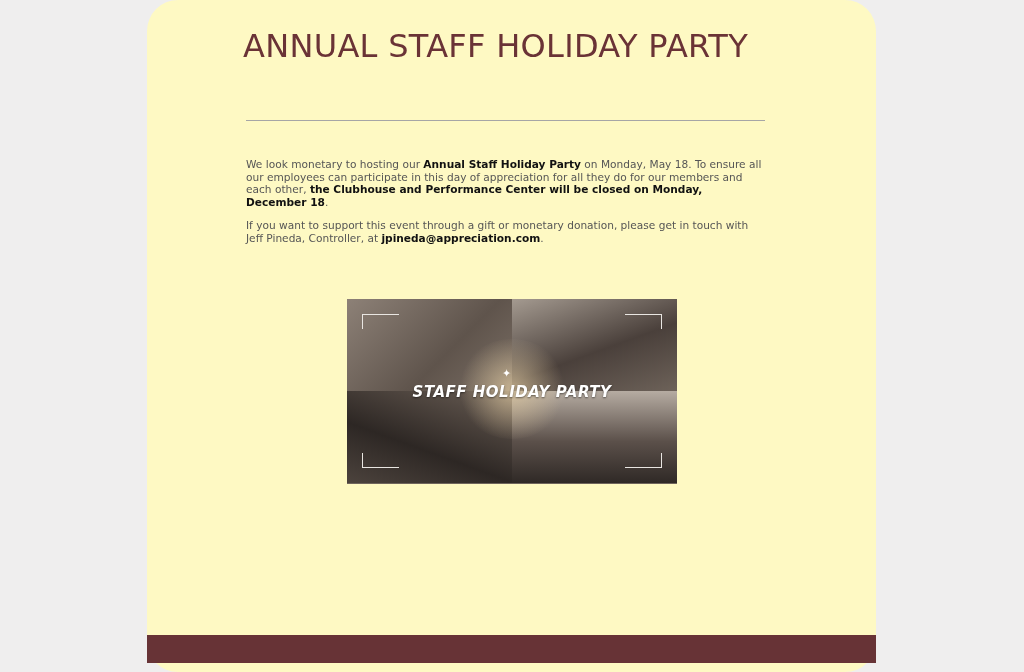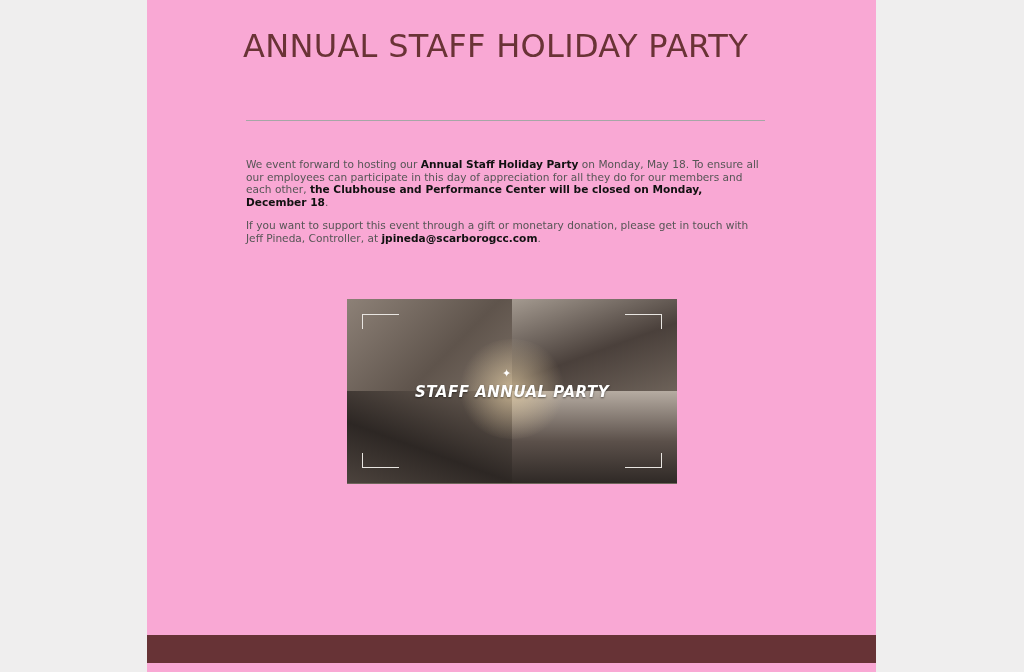--- a/index.html
+++ b/index.html
@@ -1,17 +1,17 @@
 <!DOCTYPE html>
 <html><head>
 <meta charset="utf-8">
 <style>
   html, body { margin:0; padding:0; }
   body { width:1024px; height:672px; background:#efeeee; position:relative; overflow:hidden; font-family:"Liberation Sans", sans-serif; }
-  .page { position:absolute; left:147px; top:0; width:729px; height:672px; background:#f9a8d4; }
+  .page { position:absolute; left:147px; top:0; width:729px; height:672px; background:#fef9c3;border-radius:31px; }
   .title { position:absolute; left:96px; top:28px; width:520px; margin:0; font-family:"DejaVu Sans", sans-serif; font-weight:normal; font-size:32px; line-height:37px; letter-spacing:0.3px; color:#6a3336; }
   .rule { position:absolute; left:99px; top:120px; width:519px; height:1px; background:#a6a6a6; }
   .body-text { position:absolute; left:99px; top:158px; width:520px; font-family:"DejaVu Sans", sans-serif; font-size:10.6px; line-height:12.6px; color:#555; }
   .body-text p { margin:0 0 11px 0; }
   .body-text b { color:#111; font-weight:bold; }
   .photo { position:absolute; left:200px; top:299px; width:330px; height:185px; background:#6f655c; overflow:hidden; }
   .q { position:absolute; width:165px; height:92px; }
   .q1 { left:0; top:0; background:linear-gradient(135deg,#8d8177,#5f544c 60%,#7a6e64); }
   .q2 { left:165px; top:0; background:linear-gradient(160deg,#a49a90,#4a403b 55%,#6d6259); }
   .q3 { left:0; top:92px; background:linear-gradient(200deg,#6a5e55,#2d2724 60%,#4c433d); }
@@ -27,32 +27,32 @@
   .footer-bar { position:absolute; left:147px; top:635px; width:729px; height:28px; background:#673336; }
 </style>
 </head>
 <body>
 
 <div class="page">
   <h1 class="title">ANNUAL STAFF HOLIDAY PARTY</h1>
   <div class="rule"></div>
 
   <div class="body-text">
-    <p><span>We event forward to hosting our </span><b>Annual Staff Holiday Party</b><span> on Monday, May 18. To ensure all our employees can participate in this day of appreciation for all they do for our members and each other, </span><b>the Clubhouse and Performance Center will be closed on Monday, December 18</b><span>.</span></p>
-    <p><span>If you want to support this event through a gift or monetary donation, please get in touch with Jeff Pineda, Controller, at </span><b>jpineda@scarborogcc.com</b><span>.</span></p>
+    <p><span>We look monetary to hosting our </span><b>Annual Staff Holiday Party</b><span> on Monday, May 18. To ensure all our employees can participate in this day of appreciation for all they do for our members and each other, </span><b>the Clubhouse and Performance Center will be closed on Monday, December 18</b><span>.</span></p>
+    <p><span>If you want to support this event through a gift or monetary donation, please get in touch with Jeff Pineda, Controller, at </span><b>jpineda@appreciation.com</b><span>.</span></p>
   </div>
 
   <div class="photo">
     <div class="q q1"></div>
     <div class="q q2"></div>
     <div class="q q3"></div>
     <div class="q q4"></div>
     <div class="glow"></div>
     <div class="bracket b-tl"></div>
     <div class="bracket b-tr"></div>
     <div class="bracket b-bl"></div>
     <div class="bracket b-br"></div>
     <span class="sparkle">✦</span>
-    <div class="photo-caption">STAFF ANNUAL PARTY</div>
+    <div class="photo-caption">STAFF HOLIDAY PARTY</div>
   </div>
 </div>
 
 <div class="footer-bar"></div>
 
 </body></html>

